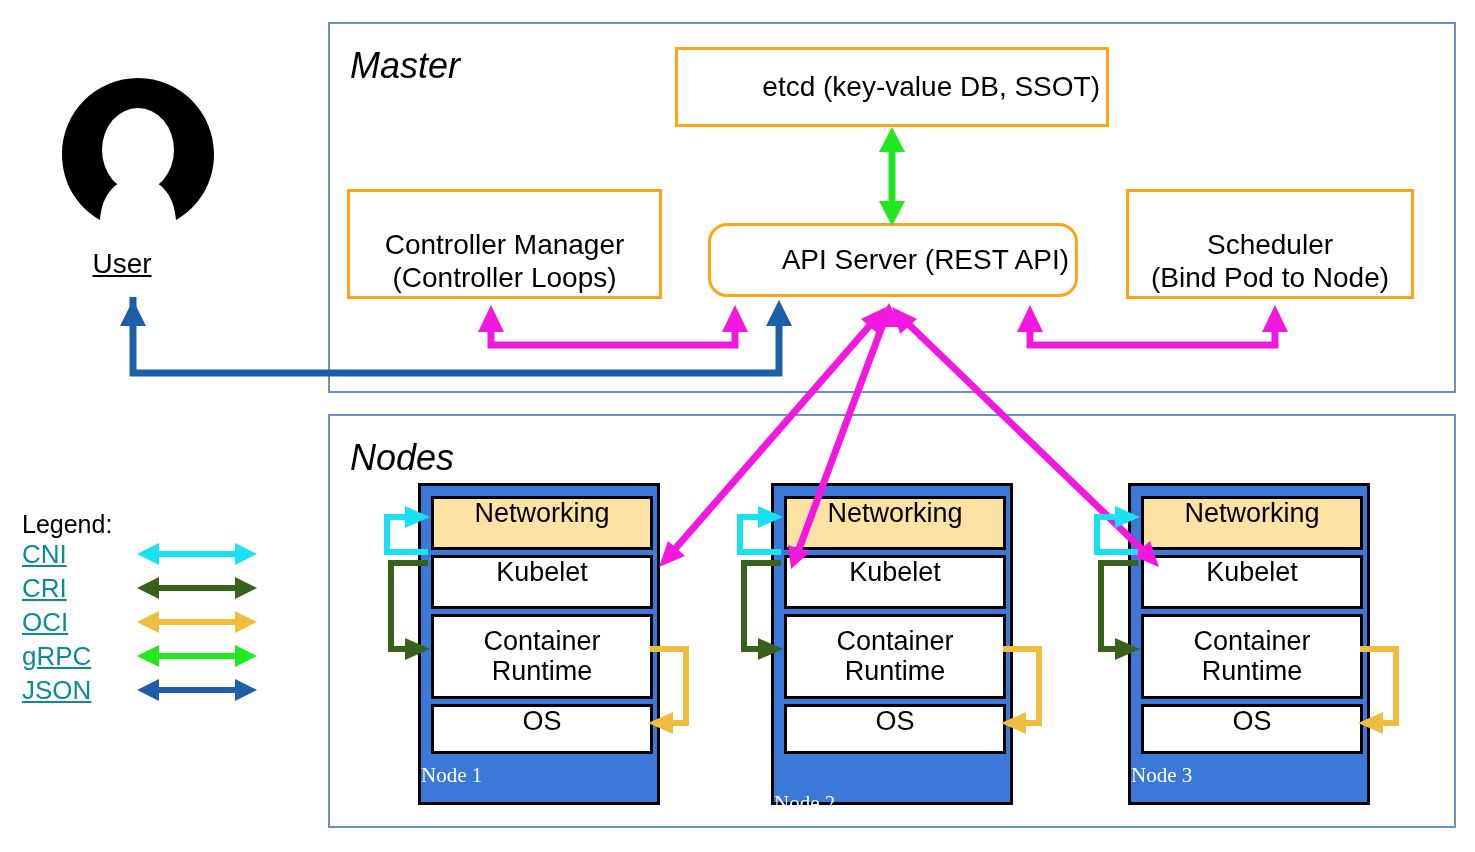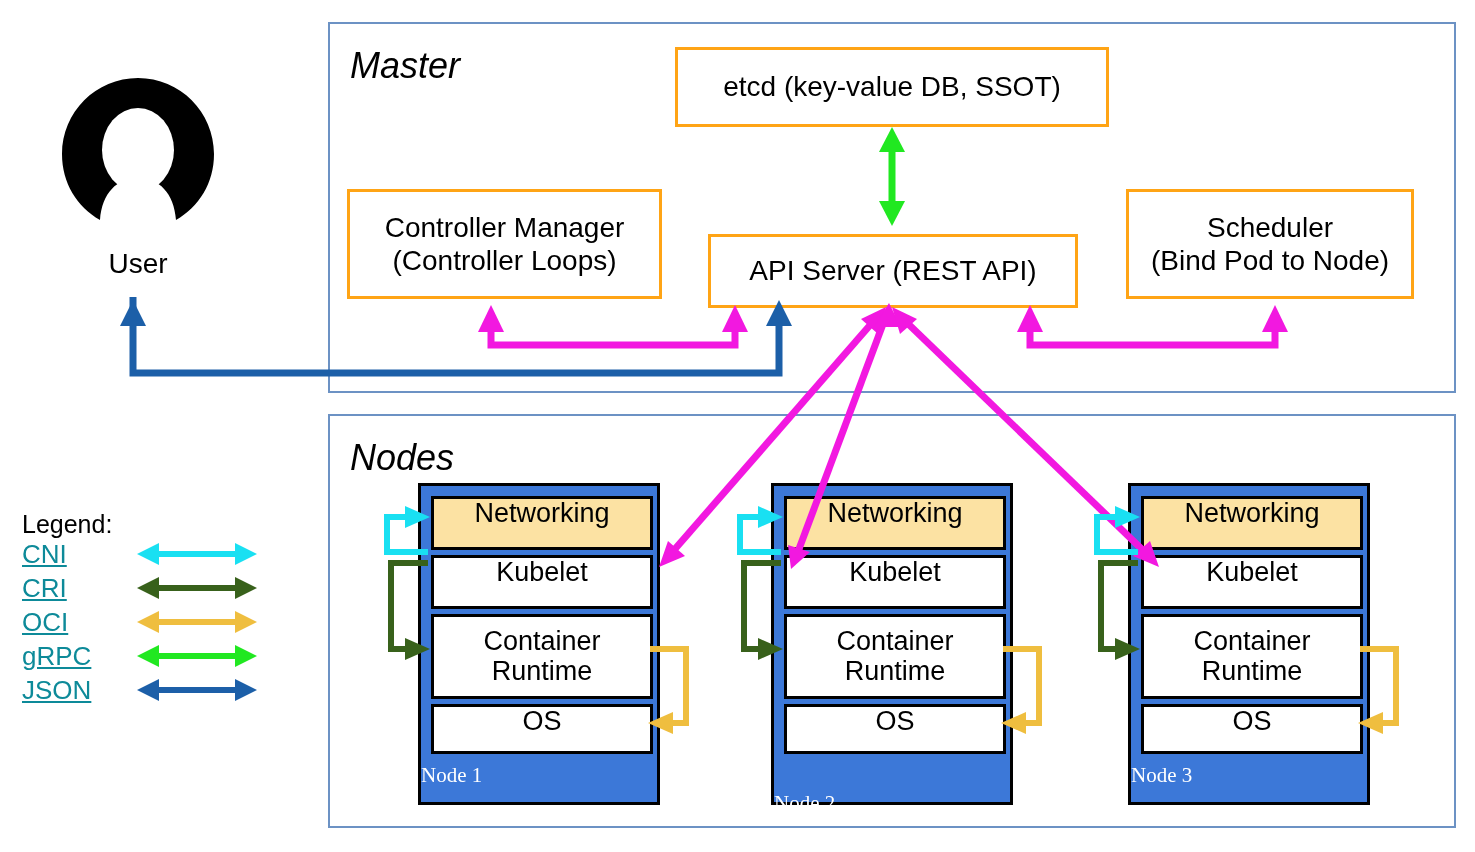--- a/index.html
+++ b/index.html
@@ -38,21 +38,21 @@
   }
 
   
   .comp-box {
     position: absolute;
     border: 3px solid #FFA415;
     background: #ffffff;
     box-sizing: border-box;
     display: flex;
     align-items: center;
-    justify-content: center;
+    justify-content: flex-end;
     text-align: center;
     font-size: 28px;
     color: #000000;
     line-height: 1.18;
     padding: 2px 6px;
   }
 
   
   .node-box {
     position: absolute;
@@ -135,35 +135,35 @@
 <body>
 
 <div id="stage">
 
   <svg class="user-icon" style="left:62px; top:78px; width:152px; height:148px;" viewBox="0 0 152 148">
     <path d="M76 0 C34 0 0 34 0 76 C0 105 15 129 38 142
              C40 115 55 100 76 100 C97 100 112 115 114 142
              C137 129 152 105 152 76 C152 34 118 0 76 0 Z" fill="#000000"></path>
     <ellipse cx="76" cy="72" rx="36" ry="42" fill="#ffffff"></ellipse>
   </svg>
-  <div class="user-caption" style="left:62px; top:248px; width:152px;">User</div>
+  <div class="user-caption" style="left:46px; top:248px; width:152px;text-decoration:underline;">User</div>
 
   <div class="group-box" style="left:328px; top:22px; width:1128px; height:371px;"></div>
   <div class="group-title" style="left:350px; top:48px;">Master</div>
 
   <div class="comp-box" style="left:675px; top:47px; width:434px; height:80px;">
     <span>etcd (key-value DB, SSOT)</span>
   </div>
 
   <div class="comp-box" style="left:347px; top:189px; width:315px; height:110px; flex-direction:column;">
     <span>Controller Manager</span>
     <span>(Controller Loops)</span>
   </div>
 
-  <div class="comp-box" style="left:708px; top:234px; width:370px; height:74px;">
+  <div class="comp-box" style="left:708px; top:223px; width:370px; height:74px;border-radius:19px;">
     <span>API Server (REST API)</span>
   </div>
 
   <div class="comp-box" style="left:1126px; top:189px; width:288px; height:110px; flex-direction:column;">
     <span>Scheduler</span>
     <span>(Bind Pod to Node)</span>
   </div>
 
   <div class="group-box" style="left:328px; top:414px; width:1128px; height:414px;"></div>
   <div class="group-title" style="left:350px; top:440px;">Nodes</div>

